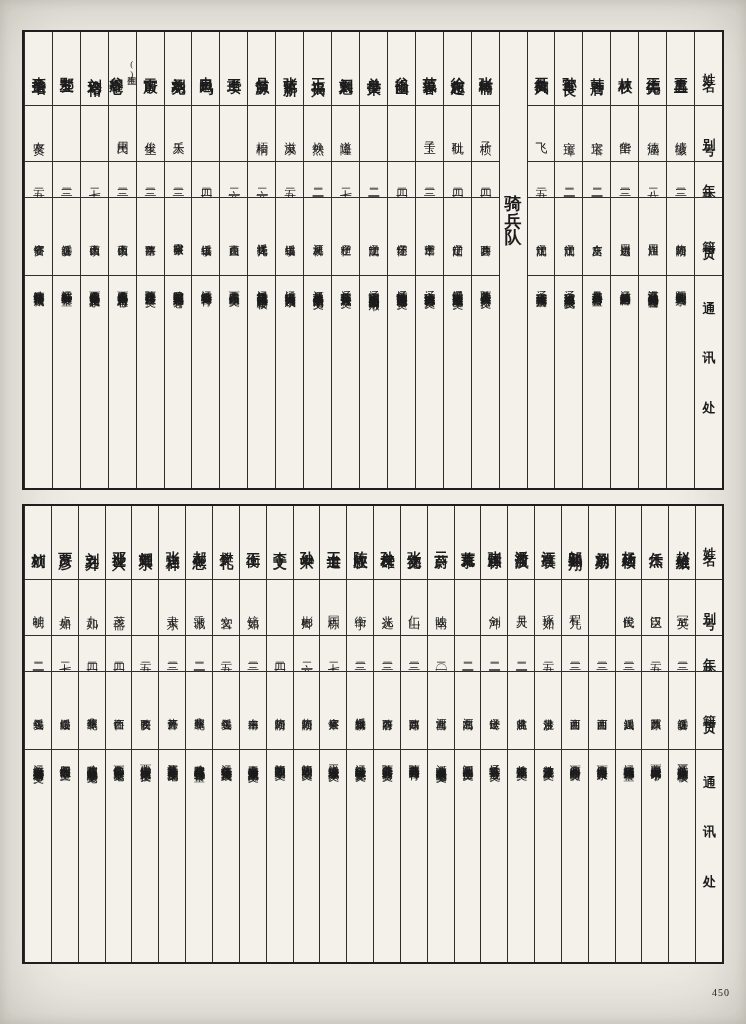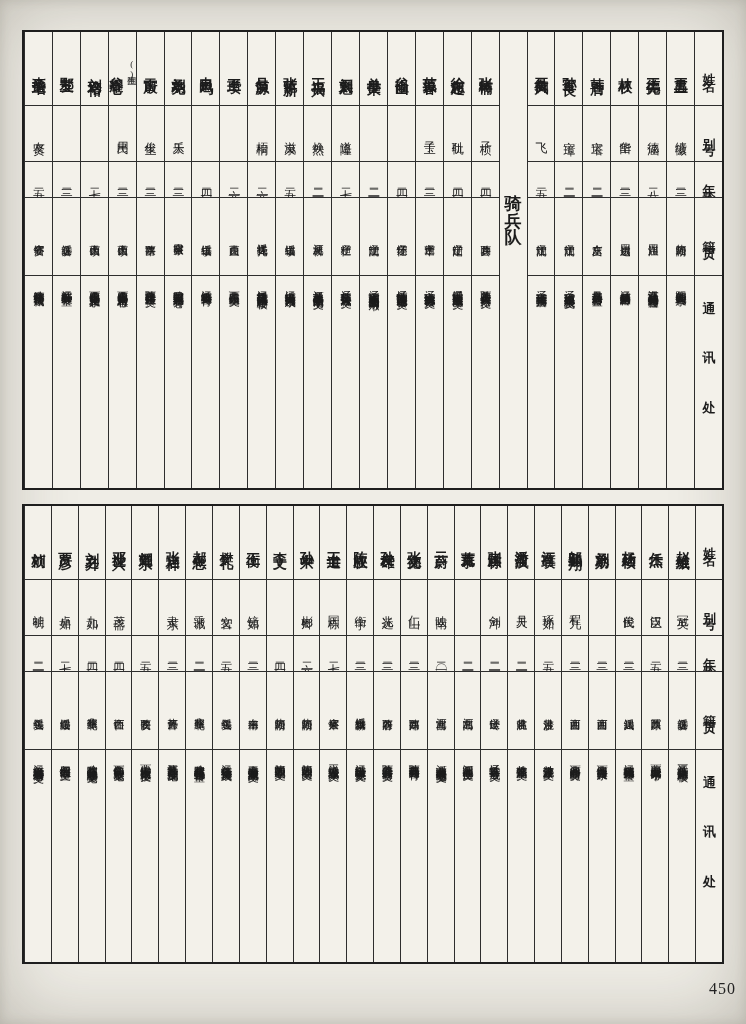--- a/index.html
+++ b/index.html
@@ -58,22 +58,22 @@
   .age-text{font-size:12px;letter-spacing:1px;}
   .origin-text{font-size:10.5px;letter-spacing:0.5px;line-height:12px;}
   .addr-text{font-size:11px;letter-spacing:0.5px;line-height:13px;height:198px;}
   .header-text{font-size:13px;font-weight:bold;letter-spacing:6px;}
   .header-addr-text{height:auto;letter-spacing:50px;padding-top:8px;}
   .divider-col .divider-text{
     font-size:17px;font-weight:bold;letter-spacing:16px;
   }
   .page-number{
     position:absolute;
-    right:10px;bottom:26px;
-    font-size:16px;
+    right:16px;bottom:26px;
+    font-size:10px;
     letter-spacing:1px;
     color:#222;
     font-family:"Liberation Serif","DejaVu Serif",serif;
   }
 </style>
 </head>
 <body>
 
 <div class="page">
   <div class="section" id="top-section">

